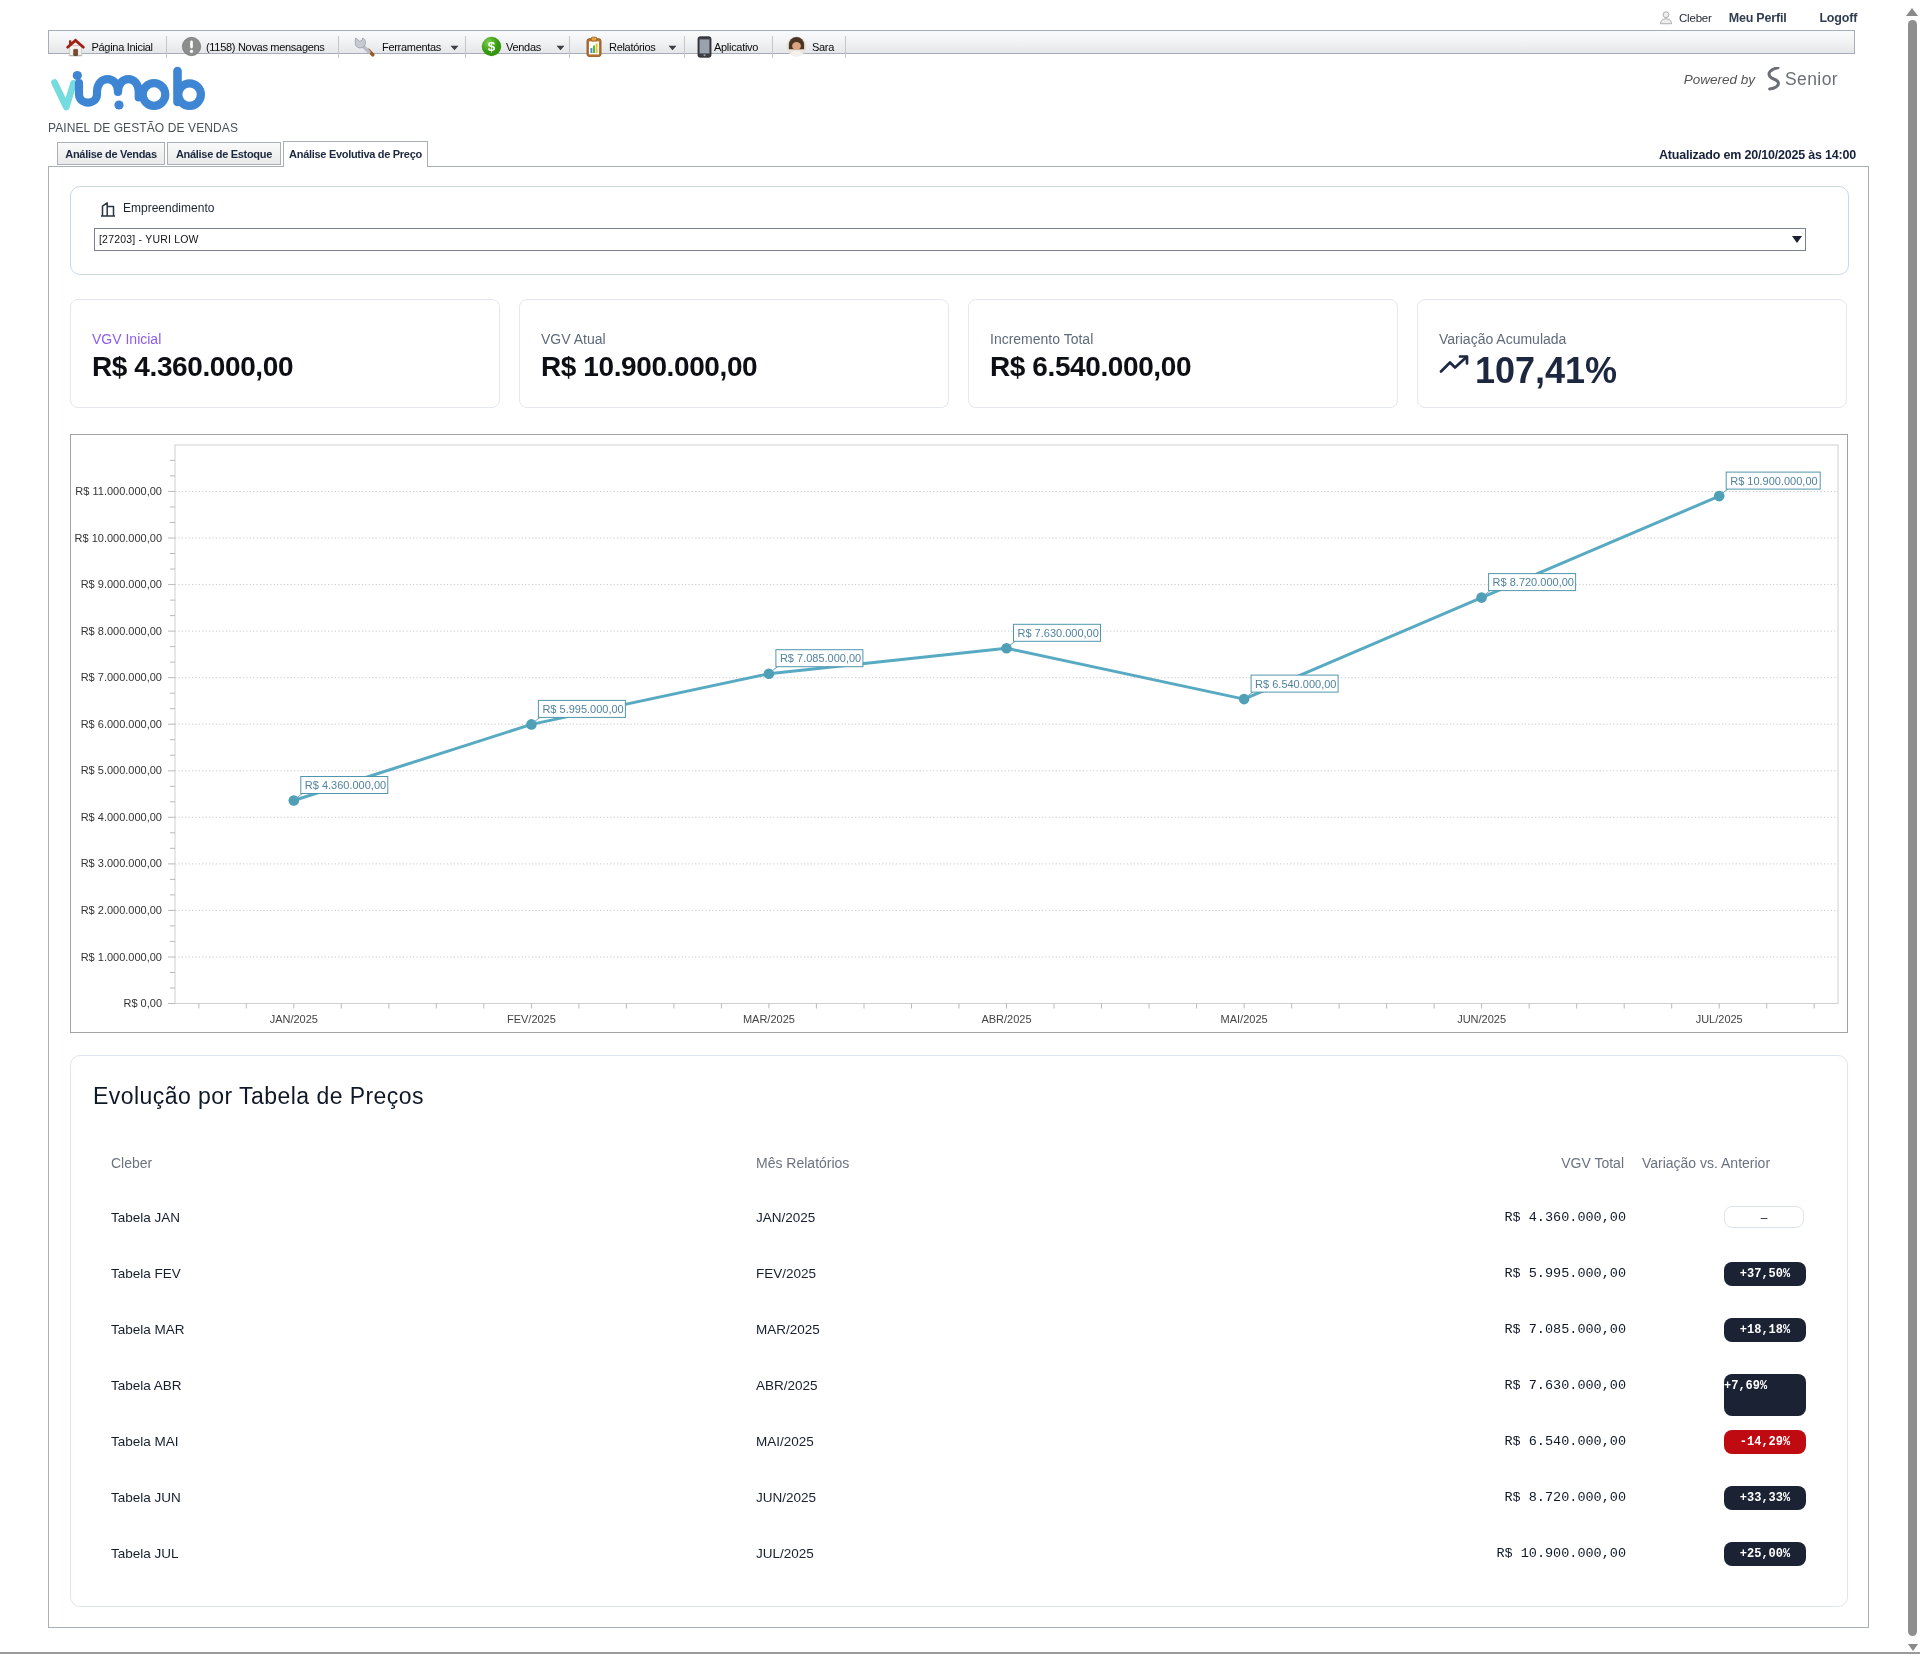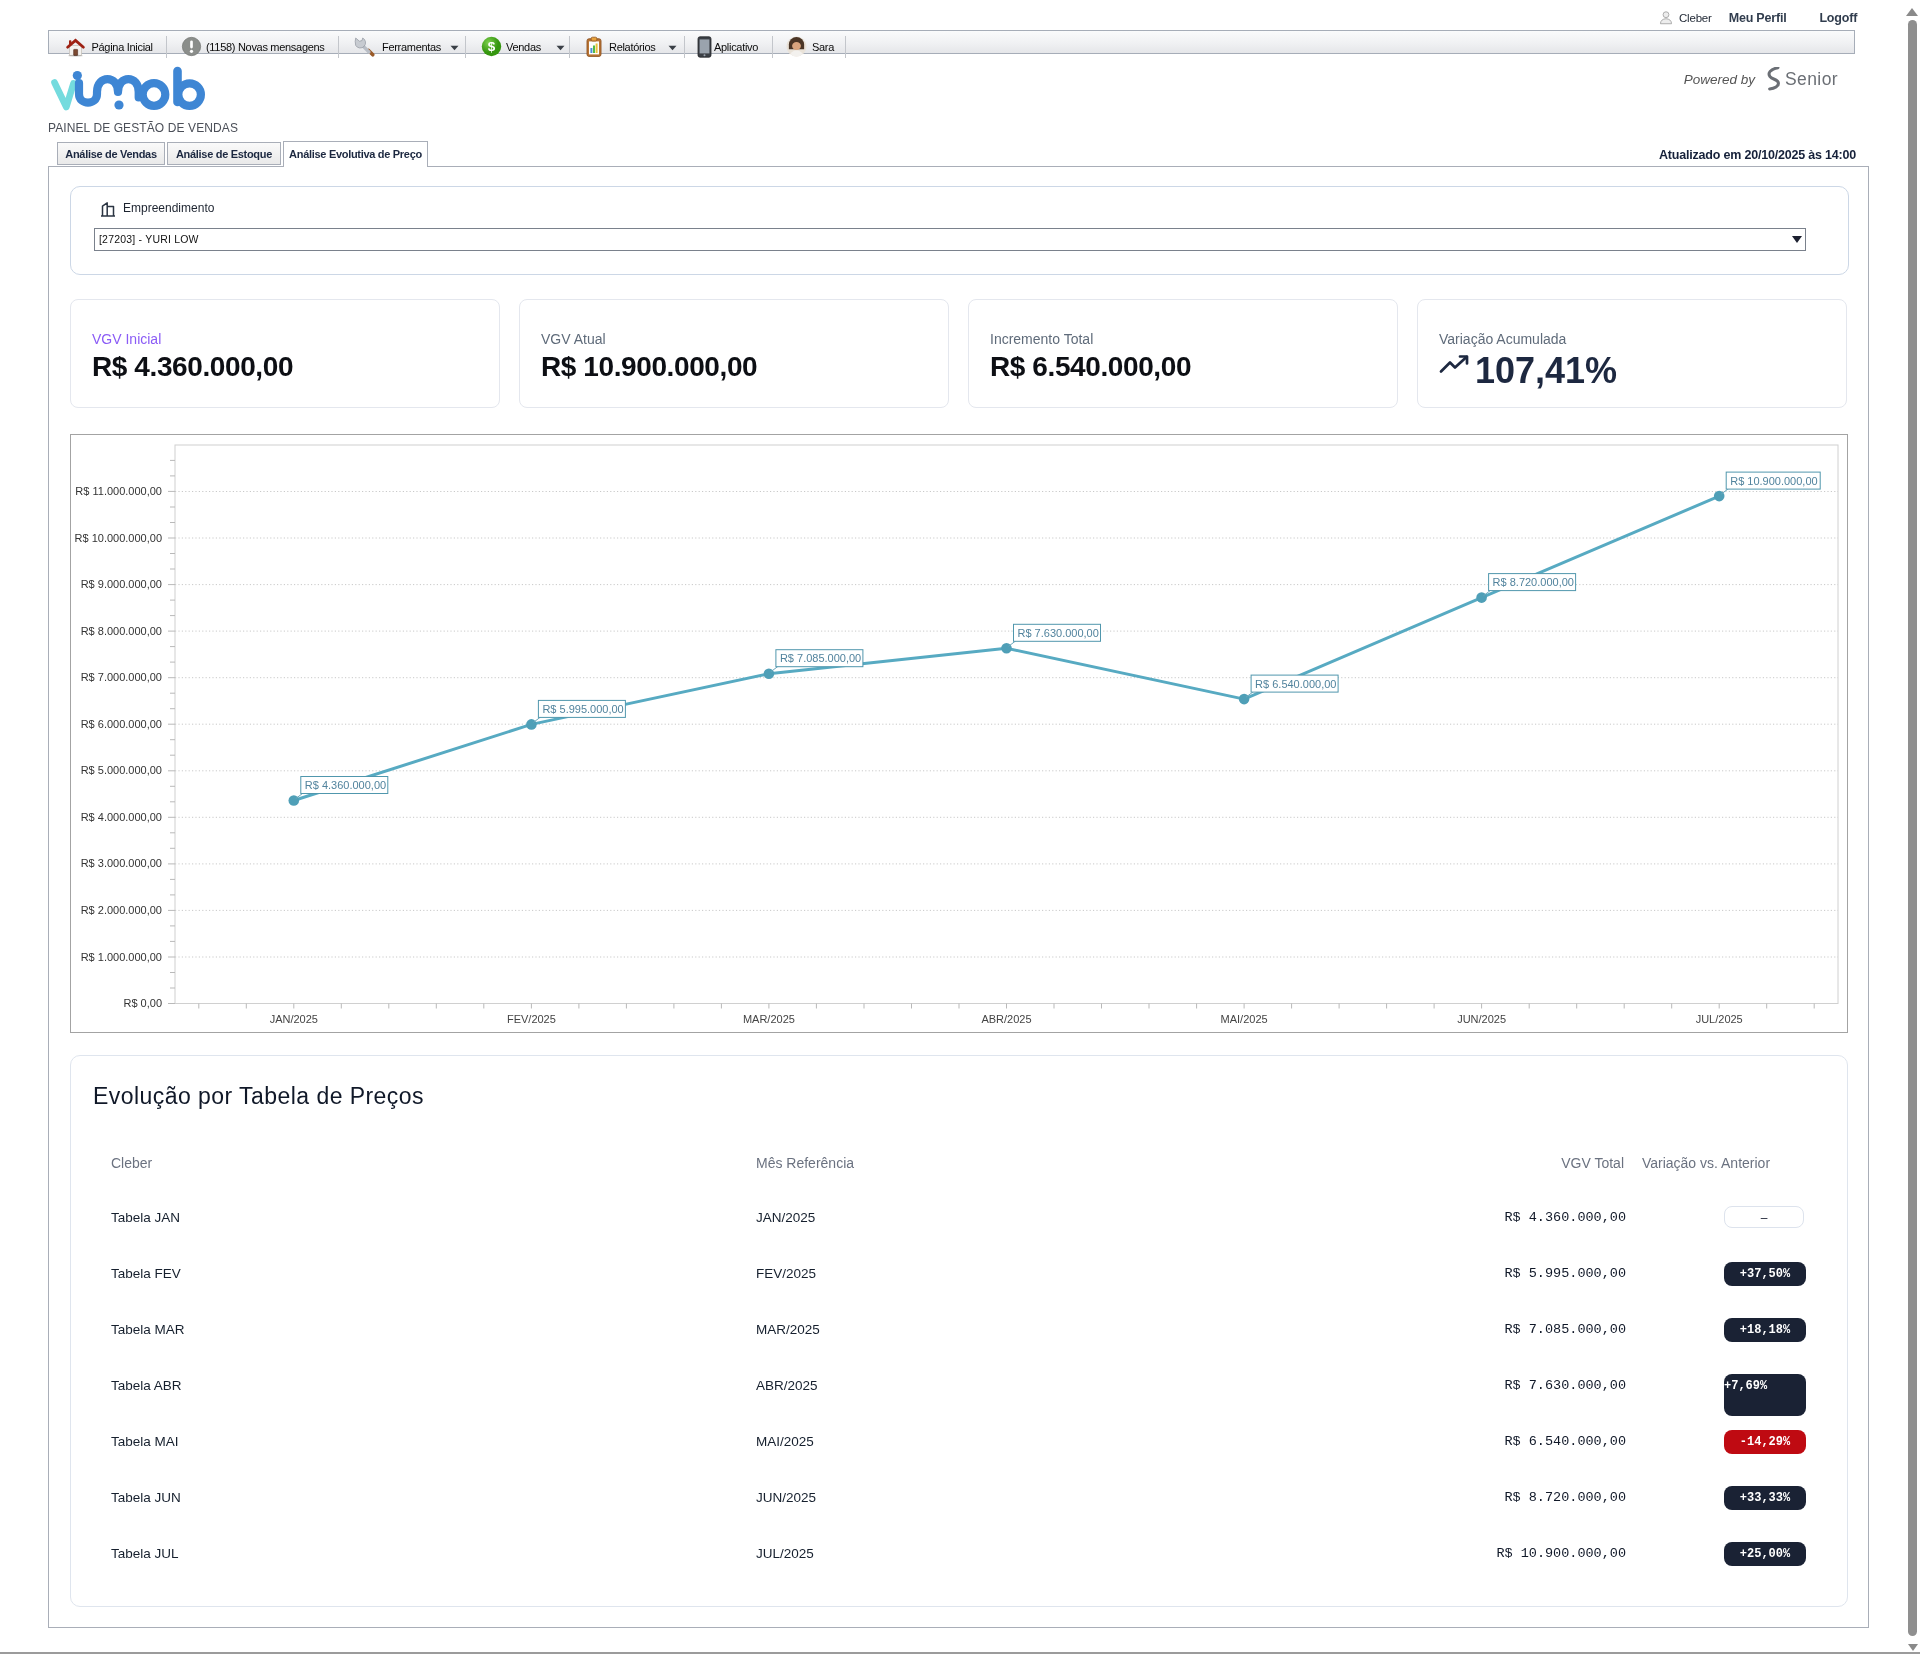--- a/index.html
+++ b/index.html
@@ -283,21 +283,21 @@
     <line x1="1413.6" y1="161.6" x2="1421.6" y2="155.6" stroke="#6aa7bb" stroke-width="1"></line>
     <rect x="1418.6" y="139.6" width="87" height="17" fill="#fff" stroke="#5097ad" stroke-width="1"></rect>
     <text x="1422.6" y="152.1" font-size="11" fill="#51839d">R$ 8.720.000,00</text>
     <line x1="1651.2" y1="60.1" x2="1659.2" y2="54.1" stroke="#6aa7bb" stroke-width="1"></line>
     <rect x="1656.2" y="38.1" width="94" height="17" fill="#fff" stroke="#5097ad" stroke-width="1"></rect>
     <text x="1660.2" y="50.6" font-size="11" fill="#51839d">R$ 10.900.000,00</text>
 </svg>
 <div class="abs" style="left:70px;top:1055px;width:1778px;height:552px;border:1px solid #dfe5ee;border-radius:10px;background:#fff"></div>
 <div class="abs" style="left:93px;top:1083px;font-size:23px;font-weight:normal;color:#101828;letter-spacing:0.45px">Evolução por Tabela de Preços</div>
 <div class="abs" style="left:111px;top:1155px;font-size:14px;color:#6b7280">Cleber</div>
-<div class="abs" style="left:756px;top:1155px;font-size:14px;color:#6b7280">Mês Referência</div>
+<div class="abs" style="left:756px;top:1155px;font-size:14px;color:#6b7280">Mês Relatórios</div>
 <div class="abs" style="left:1400px;top:1155px;width:224px;text-align:right;font-size:14px;color:#6b7280">VGV Total</div>
 <div class="abs" style="left:1606px;top:1155px;width:200px;text-align:center;font-size:14px;color:#6b7280">Variação vs. Anterior</div>
 <div class="abs" style="left:111px;top:1209.5px;font-size:13.5px;color:#16202e">Tabela JAN</div>
 <div class="abs" style="left:756px;top:1209.5px;font-size:13.5px;color:#16202e">JAN/2025</div>
 <div class="abs mono" style="left:1400px;top:1209.5px;width:226px;text-align:right;font-size:13.5px;color:#101828">R$ 4.360.000,00</div>
 <div class="abs" style="left:1724px;top:1205.5px;width:80px;height:22px;border:1px solid #dde3ed;border-radius:8px;background:#fff;text-align:center;line-height:22px;font-size:12px;color:#1a2234">–</div>
 <div class="abs" style="left:111px;top:1265.5px;font-size:13.5px;color:#16202e">Tabela FEV</div>
 <div class="abs" style="left:756px;top:1265.5px;font-size:13.5px;color:#16202e">FEV/2025</div>
 <div class="abs mono" style="left:1400px;top:1265.5px;width:226px;text-align:right;font-size:13.5px;color:#101828">R$ 5.995.000,00</div>
 <div class="abs mono" style="left:1724px;top:1261.5px;width:82px;height:24px;border-radius:8px;background:#1a2234;text-align:center;line-height:24px;font-size:12px;font-weight:bold;color:#fff">+37,50%</div>

